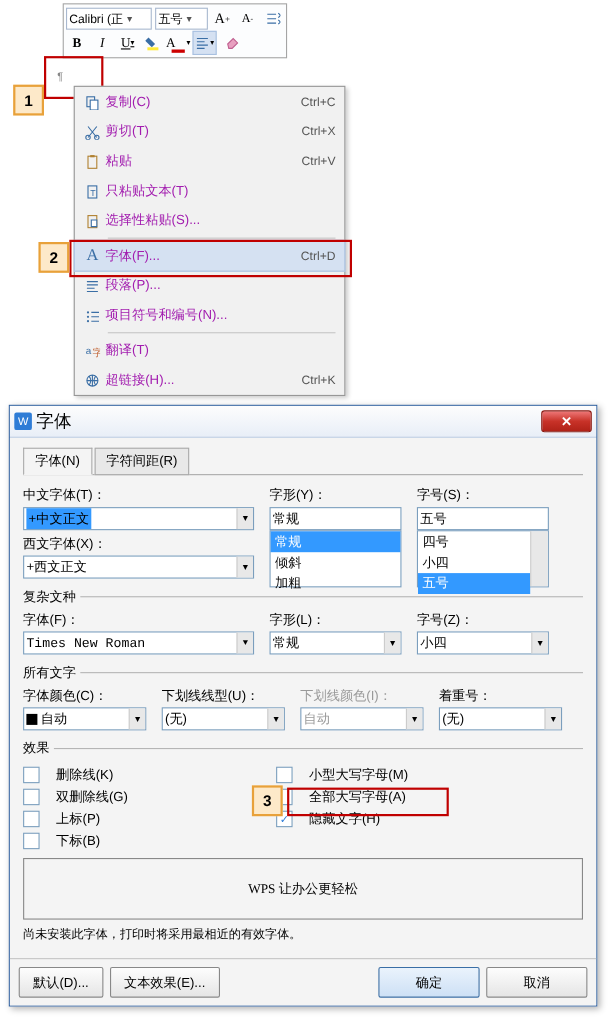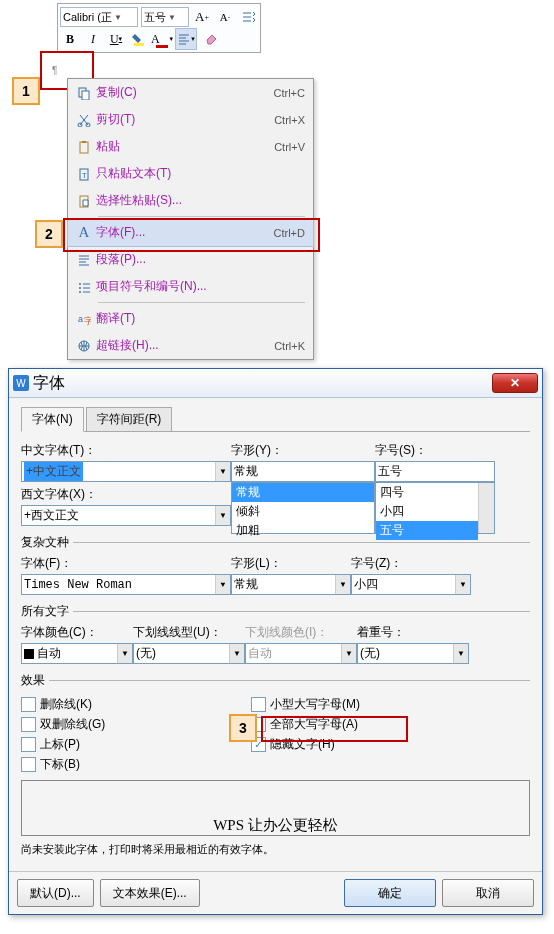--- a/index.html
+++ b/index.html
@@ -19,34 +19,34 @@
 .ctx-sep{height:1px;background:#c5c5c5;margin:2px 8px 2px 30px}
 .dlg{position:absolute;left:8px;top:368px;width:533px;border:1px solid #2e5f9e;background:#fff;box-shadow:2px 2px 6px rgba(0,0,0,0.3)}
 .titlebar{height:28px;background:linear-gradient(#fdfdfd,#e8eef7);display:flex;align-items:center;padding:0 4px;border-bottom:1px solid #b0c4de}
 .titlebar .logo{width:16px;height:16px;background:#2e7cd6;color:#fff;display:flex;align-items:center;justify-content:center;font-size:10px;border-radius:2px;margin-right:4px}
 .titlebar .title{flex:1;font-size:16px}
 .close-btn{width:44px;height:18px;background:linear-gradient(#e77,#c83228 50%,#b02218);border:1px solid #8a1810;border-radius:3px;color:#fff;display:flex;align-items:center;justify-content:center;font-weight:bold}
 .dlg-body{padding:8px 12px;background:#f4f4f4}
 .tabs{display:flex;border-bottom:1px solid #aaa;margin-bottom:10px}
 .tab{padding:3px 10px;border:1px solid #aaa;background:#e8e8e8;position:relative;top:1px;margin-right:2px}
 .tab.active{background:#f4f4f4;border-bottom:1px solid #f4f4f4}
-.fieldrow{display:flex;margin-bottom:4px}
+.fieldrow{display:flex;gap:14px;margin-bottom:4px}
 .field{display:flex;flex-direction:column}
 .field label{margin-bottom:2px;font-size:12px}
 .cb{border:1px solid #7b9ebd;background:#fff;height:19px;font-size:12px;padding:0 2px;display:flex;align-items:center;justify-content:space-between}
 .cb .arrow{font-size:8px;color:#000;background:#e8e8e8;border-left:1px solid #ccc;width:14px;height:100%;display:flex;align-items:center;justify-content:center;margin-right:-2px}
 .lb{border:1px solid #7b9ebd;background:#fff;font-size:12px}
 .lb-item{padding:1px 4px}
 .lb-item.sel{background:#3399ff;color:#fff}
 .group-hd{display:flex;align-items:center;margin:8px 0 4px}
 .group-hd span{margin-right:4px}
 .group-hd .line{flex:1;height:1px;background:#b5b5b5}
-.chk{display:flex;align-items:center;gap:4px;margin:3px 0}
+.chk{display:flex;align-items:center;gap:15px;margin:3px 0}
 .chk-box{width:13px;height:13px;border:1px solid #7b9ebd;background:#fff;display:flex;align-items:center;justify-content:center;font-size:10px;color:#2e7cd6}
-.preview-box{border:1px solid #888;height:54px;display:flex;align-items:flex-end;justify-content:center;font-size:15px;font-family:"SimSun",serif;margin:4px 0}
+.preview-box{border:1px solid #888;height:54px;display:flex;align-items:center;justify-content:center;font-size:12px;font-family:"SimSun",serif;margin:4px 0}
 .note{font-family:"SimSun",serif;font-size:11px;margin:6px 0}
 .dlg-btns{border-top:1px solid #c5c5c5;padding:7px 8px;display:flex;gap:6px;background:#f4f4f4}
 .btn{border:1px solid #888;background:linear-gradient(#fdfdfd,#e5e5e5);padding:2px 12px;font-size:12px;border-radius:2px;height:22px;display:flex;align-items:center}
 .btn.primary{border:1px solid #3a6ea5;background:linear-gradient(#eaf3fc,#cde0f5)}
 .spacer{flex:1}
 .disabled{color:#999}
 svg{width:14px;height:14px}
 </style>
 </head>
 <body>
@@ -215,25 +215,25 @@
   <div class="dlg-body">
     <div class="tabs">
       <div class="tab active">字体(N)</div>
       <div class="tab">字符间距(R)</div>
     </div>
 
     <div class="fieldrow">
       <div class="field" style="width:210px">
         <label>中文字体(T)：</label>
         <div class="cb">
-            <span style="background:#3399ff;color:#404040;padding:1px 2px">+中文正文</span>
-            <span class="arrow">▼</span>
-          </div>
-      </div>
-      <div class="field" style="width:144px">
+            <span style="background:#3399ff;color:#000000;padding:1px 2px">+中文正文</span>
+            <span class="arrow">▼</span>
+          </div>
+      </div>
+      <div class="field" style="width:120px">
         <label>字形(Y)：</label>
         <div class="cb">
             <span>常规</span>
           </div>
         <div class="lb" style="height:50px">
           <div class="lb-item sel">常规</div>
           <div class="lb-item">倾斜</div>
           <div class="lb-item">加粗</div>
         </div>
       </div>

